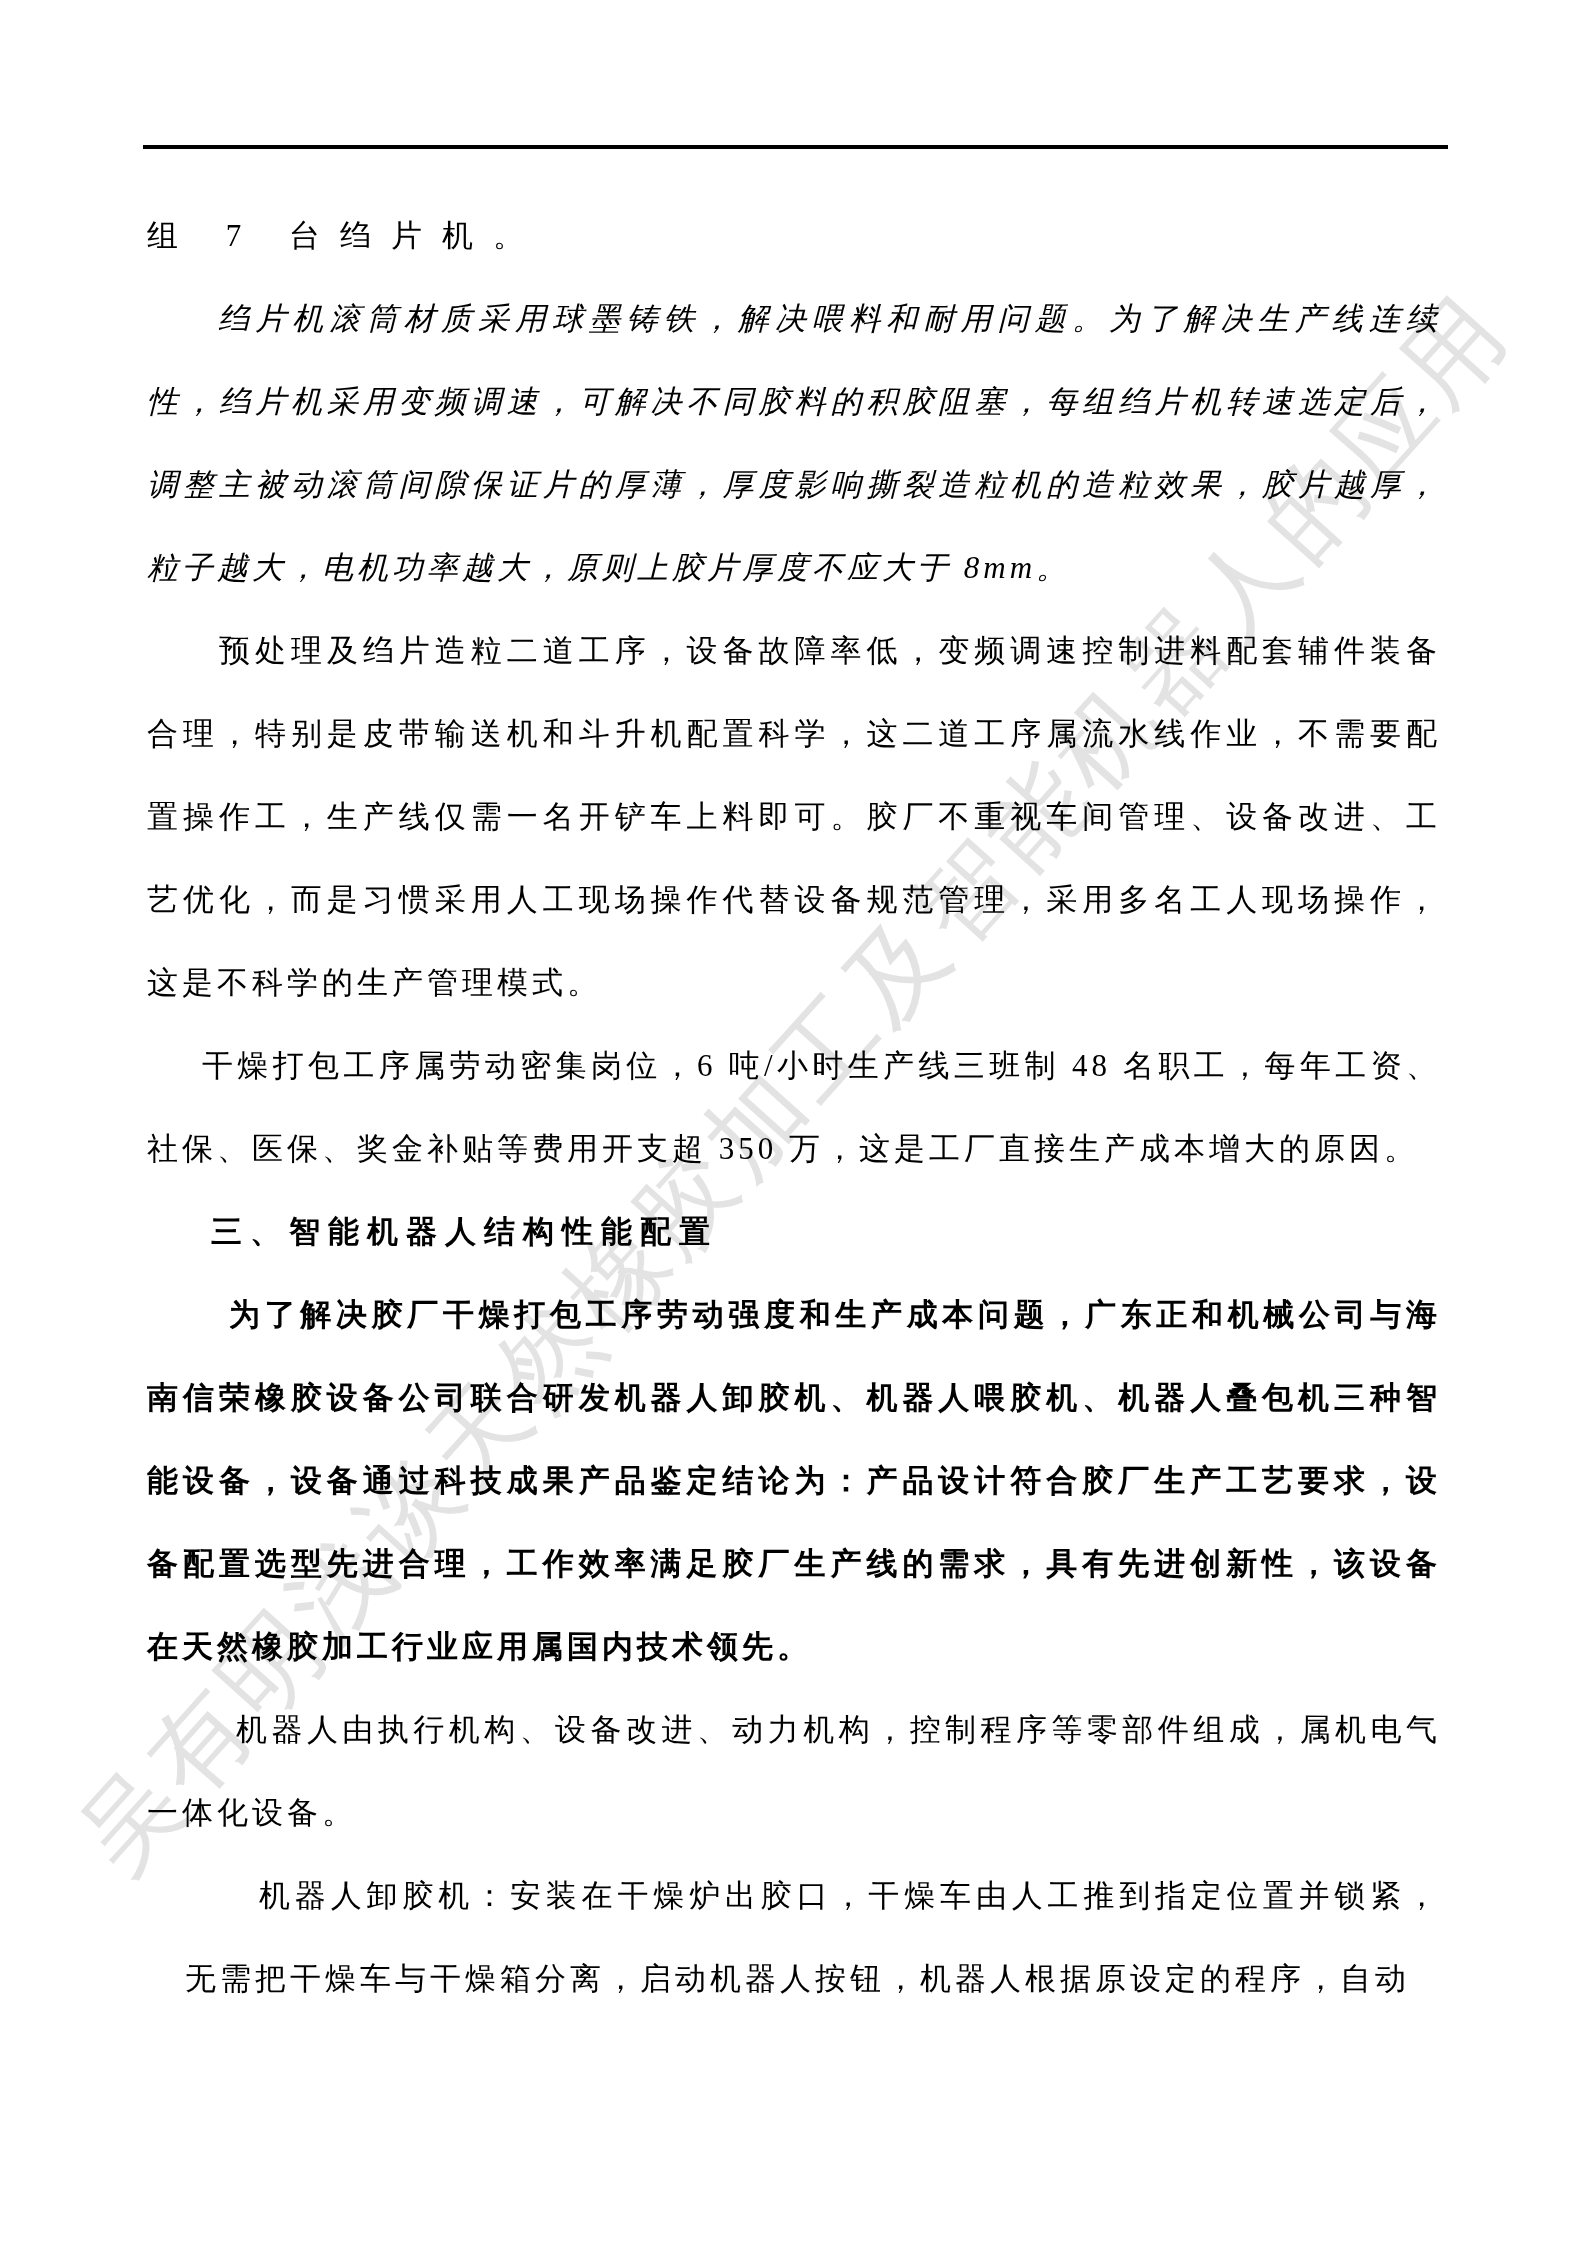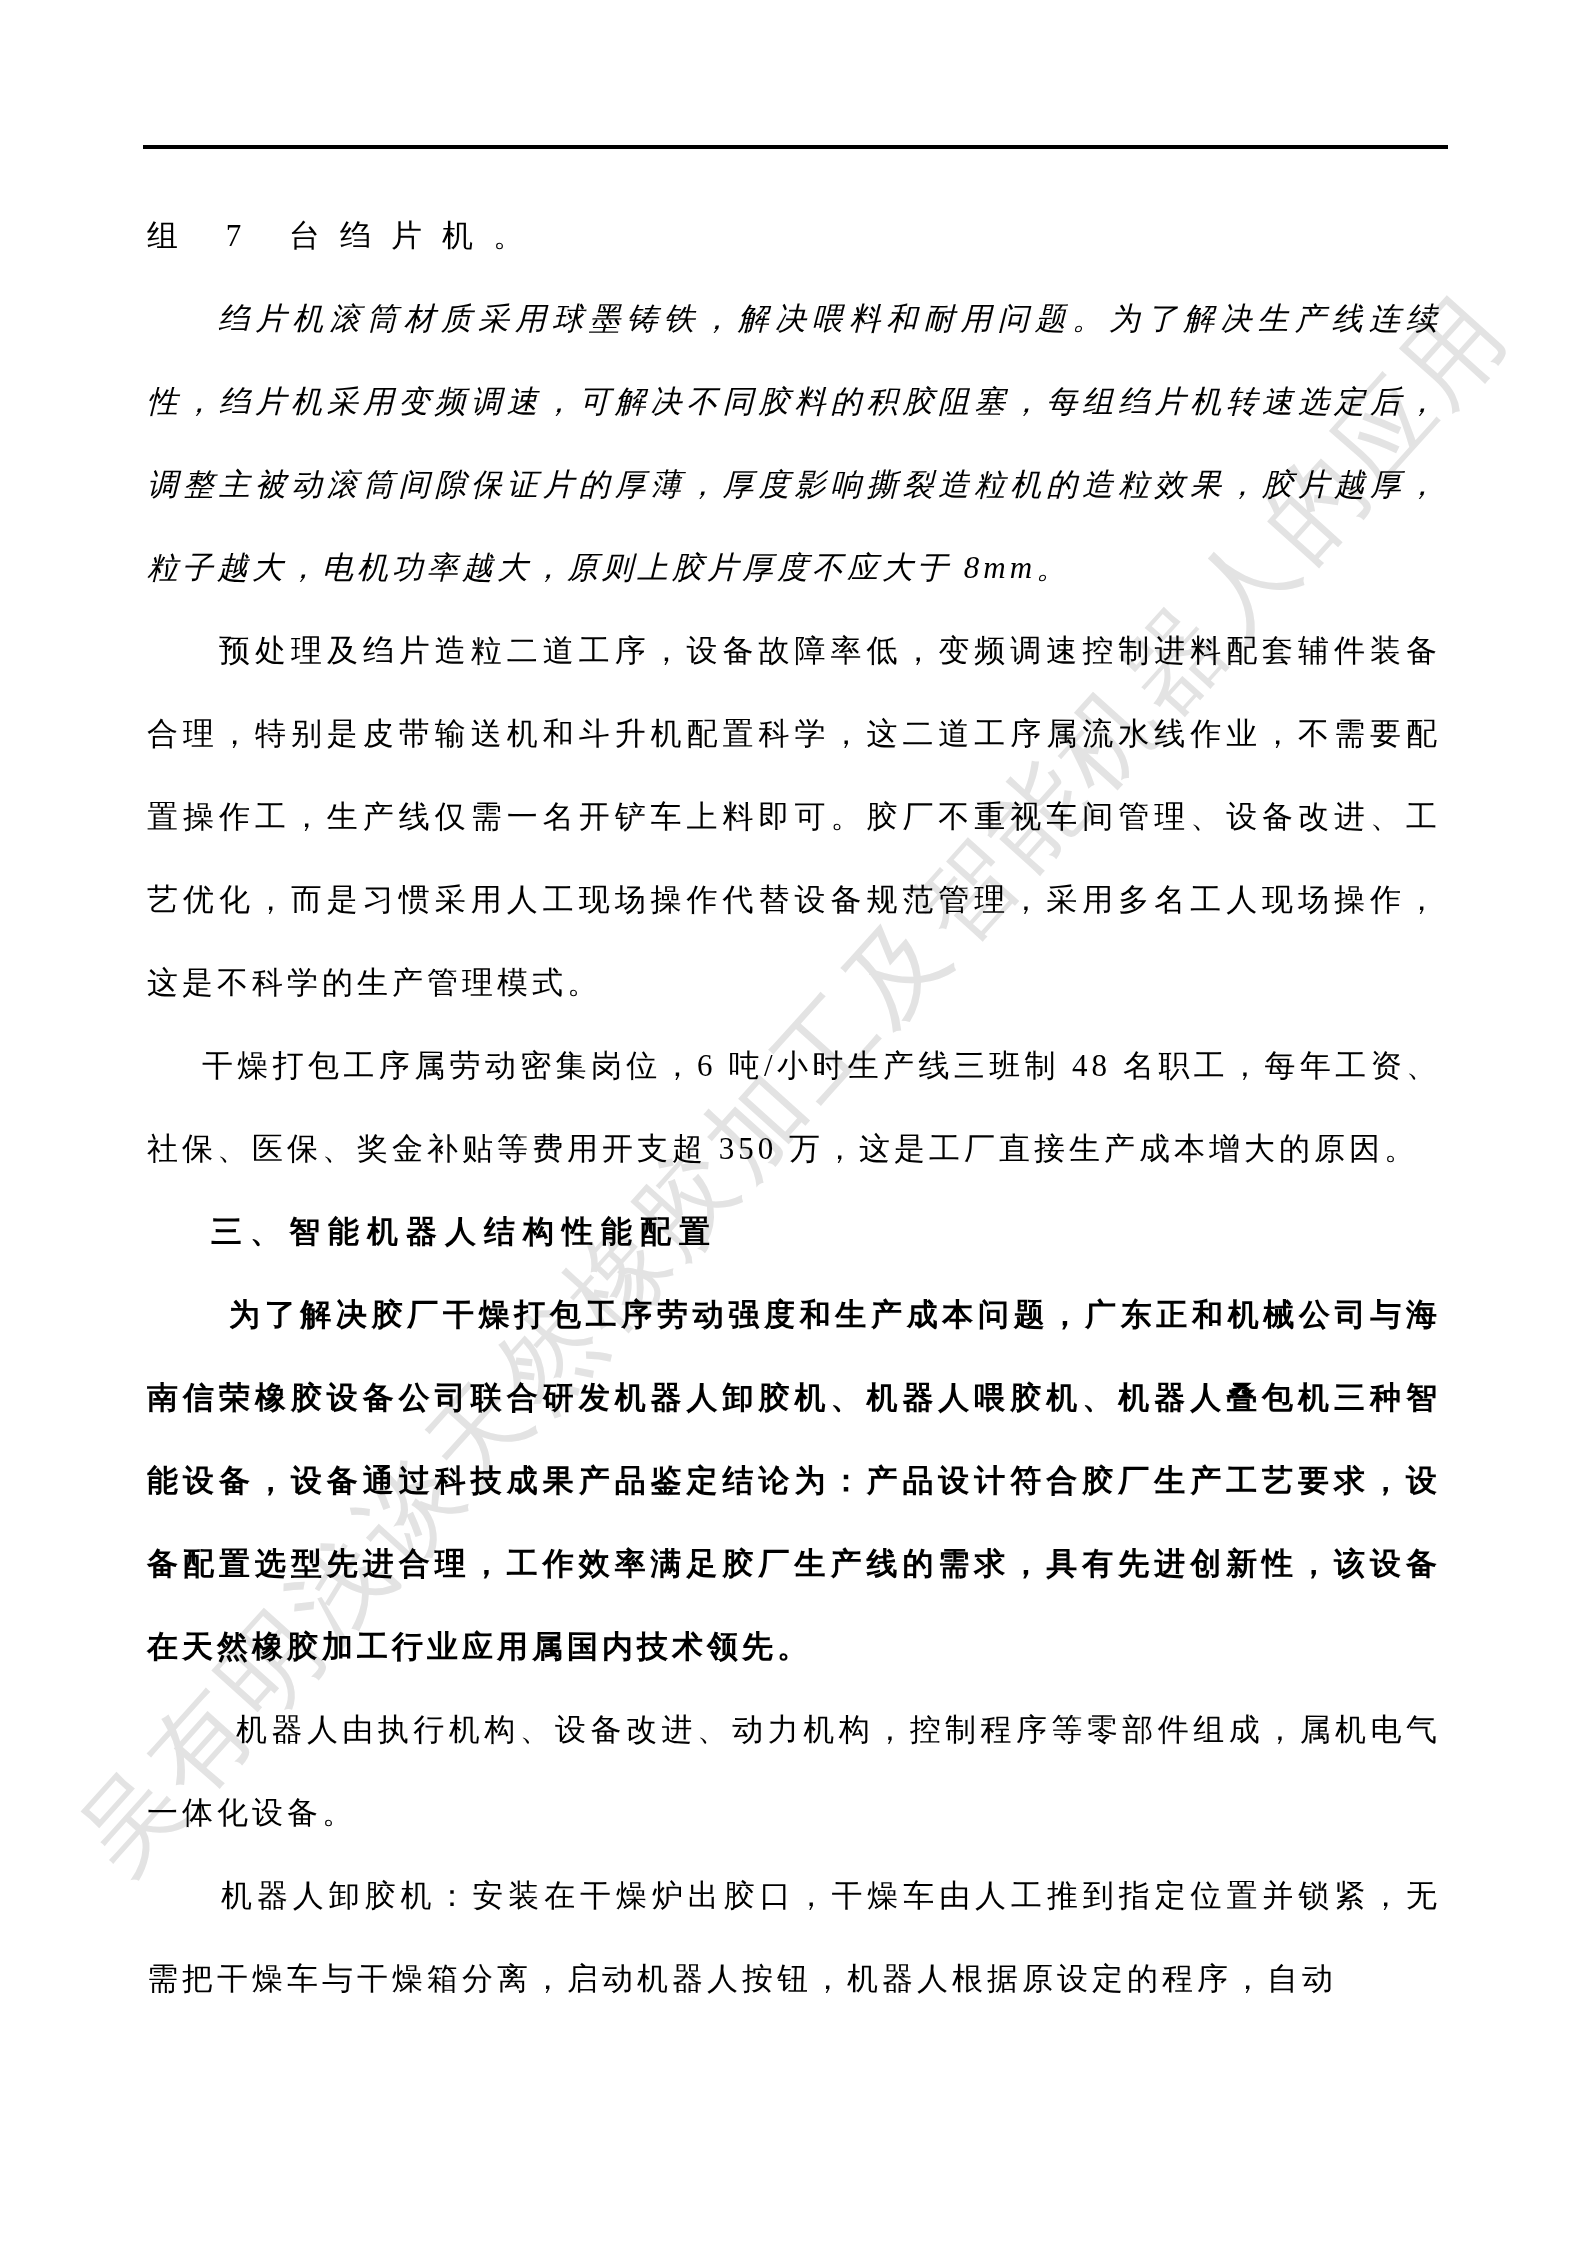--- a/index.html
+++ b/index.html
@@ -55,21 +55,21 @@
     text-align: justify;
     text-justify: inter-character;
     word-break: normal;
   }
   .para.p0 { text-indent: 0;    letter-spacing: 20px; text-align: left; }
   .para.p1 { text-indent: 71px; font-style: italic; }
   .para.p2 { text-indent: 72px; }
   .para.p3 { text-indent: 55px; }
   .para.p5 { text-indent: 82px; font-weight: bold; }
   .para.p6 { text-indent: 89px; }
-  .para.p7 { text-indent: 74px; }
+  .para.p7 { text-indent: 74px; margin-left: 38px; }
   .heading {
     margin: 0;
     font-size: 31px;
     line-height: 83px;
     letter-spacing: 8px;
     text-indent: 64px;
     font-weight: bold;
     text-align: left;
   }
 </style>

